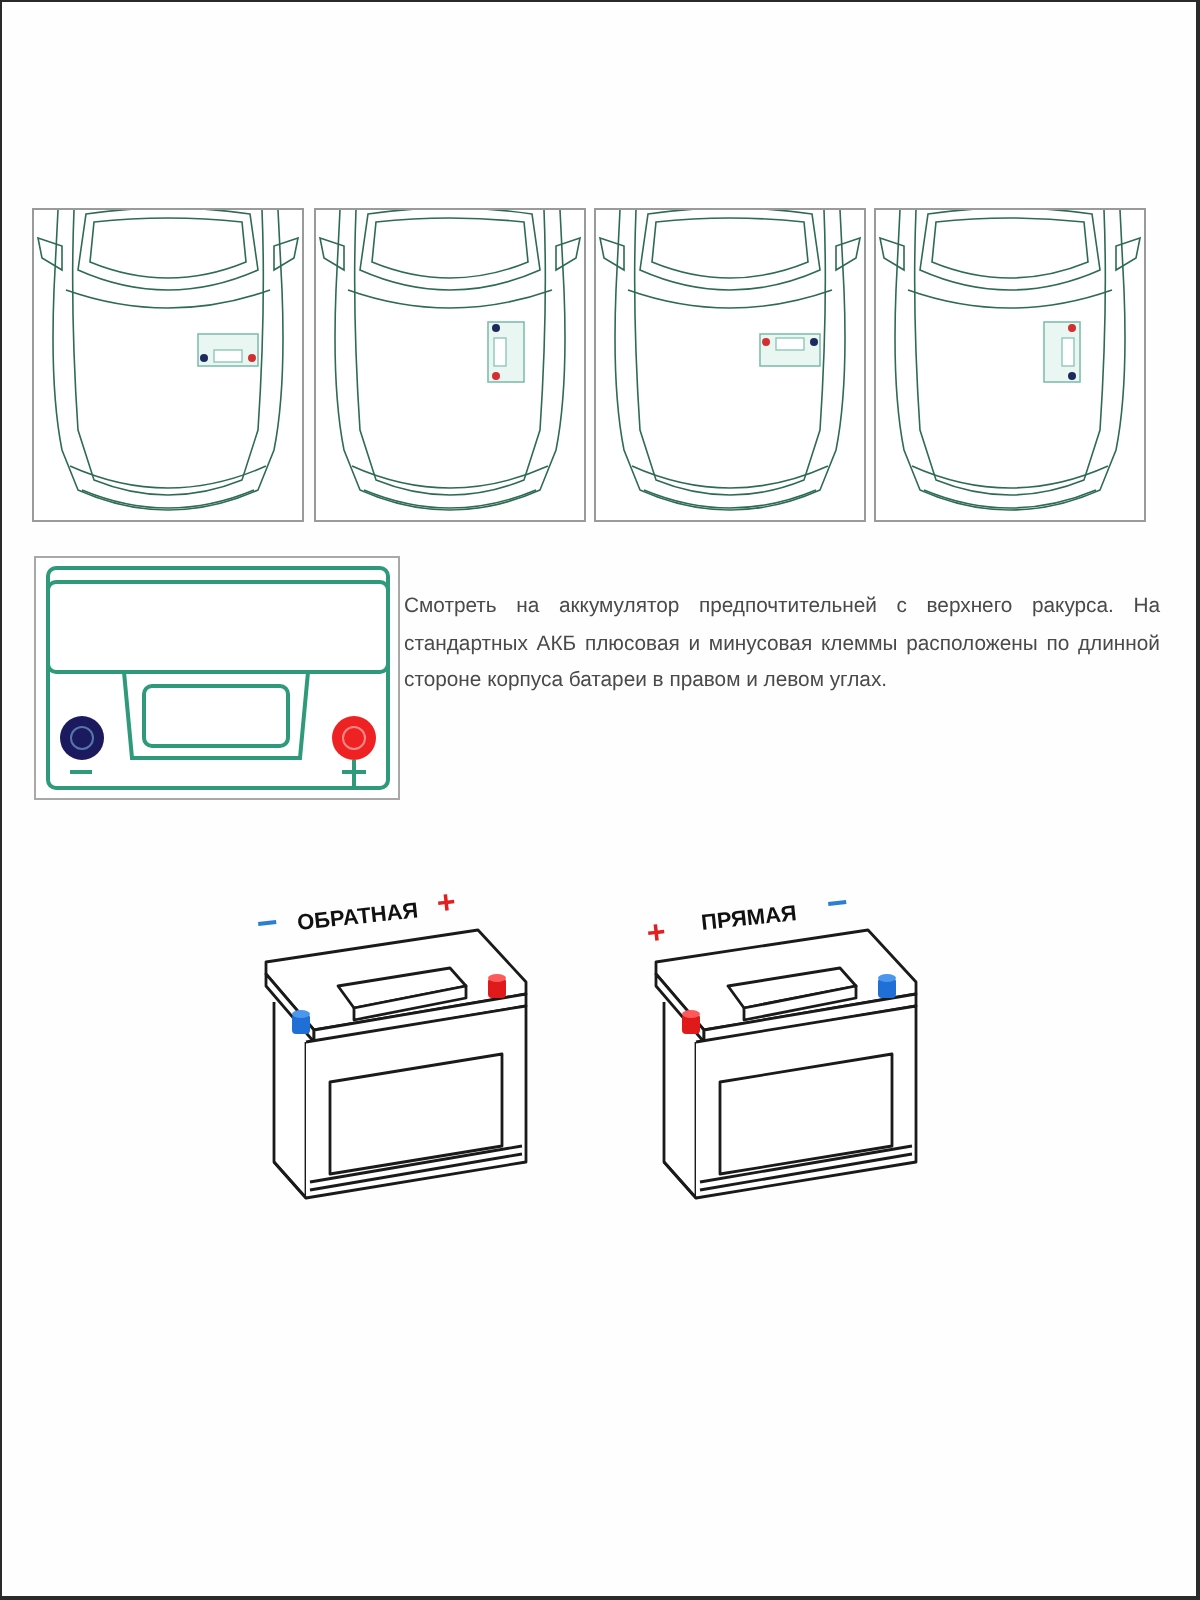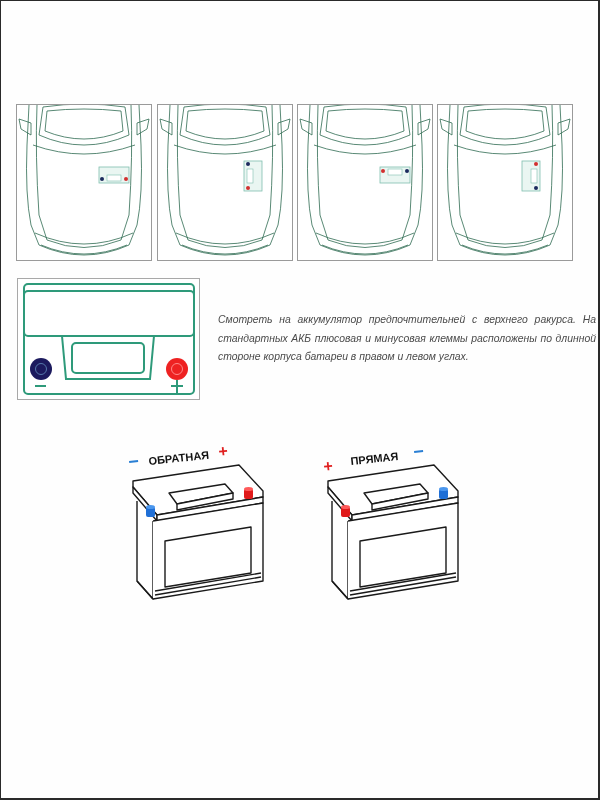--- a/index.html
+++ b/index.html
@@ -149,21 +149,21 @@
         <circle cx="159" cy="90" r="5.5" fill="none" stroke="#ff8888" stroke-width="1"></circle>
       </g>
       <line x1="17" y1="107" x2="28" y2="107" stroke="#2e9a7a" stroke-width="2"></line>
       <g stroke="#2e9a7a" stroke-width="2">
         <line x1="153" y1="107" x2="165" y2="107"></line>
         <line x1="159" y1="101" x2="159" y2="114"></line>
       </g>
     </svg>
   </div>
 
-  <p class="desc" style="margin:16px;font-style:italic;">Смотреть на аккумулятор предпочтительней с верхнего ракурса. На стандартных АКБ плюсовая и минусовая клеммы расположены по длинной стороне корпуса батареи в правом и левом углах.</p>
+  <p class="desc" style="margin:0;">Смотреть на аккумулятор предпочтительней с верхнего ракурса. На стандартных АКБ плюсовая и минусовая клеммы расположены по длинной стороне корпуса батареи в правом и левом углах.</p>
 
   <div class="pol" style="left:110px;">
     <svg width="200" height="180" viewBox="0 0 200 180">
       <text x="18" y="37" font-family="Liberation Sans, sans-serif" font-size="18" font-weight="bold" fill="#2a7fd4" transform="rotate(-6 18 37)">−</text>
       <text x="38" y="34" font-family="Liberation Sans, sans-serif" font-size="11" font-weight="bold" fill="#111" transform="rotate(-6 38 34)">ОБРАТНАЯ</text>
       <text x="108" y="26" font-family="Liberation Sans, sans-serif" font-size="16" font-weight="bold" fill="#e02020" transform="rotate(-6 108 26)">+</text>
       <g fill="#fff" stroke="#1a1a1a" stroke-width="1.4" stroke-linejoin="round">
         <path d="M22 50 L128 34 L152 60 L152 66 L46 84 L22 56 Z"></path>
         <path d="M22 56 L46 84 L46 90 L22 62 Z"></path>
         <path d="M46 84 L152 66 L152 72 L46 90 Z"></path>

